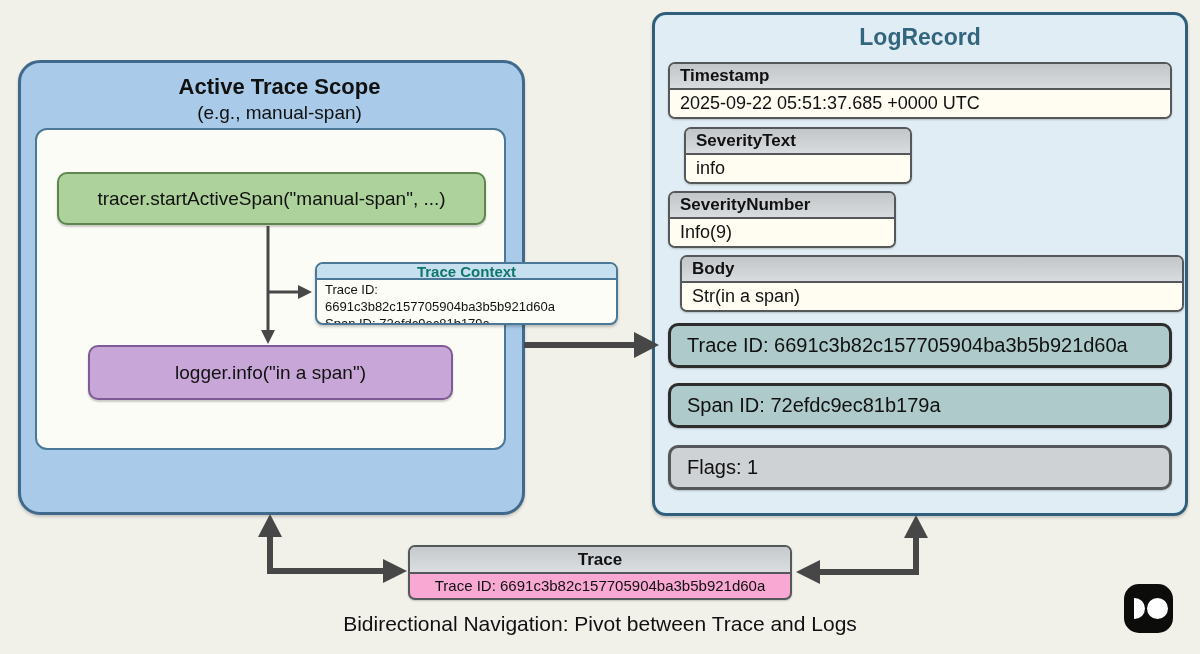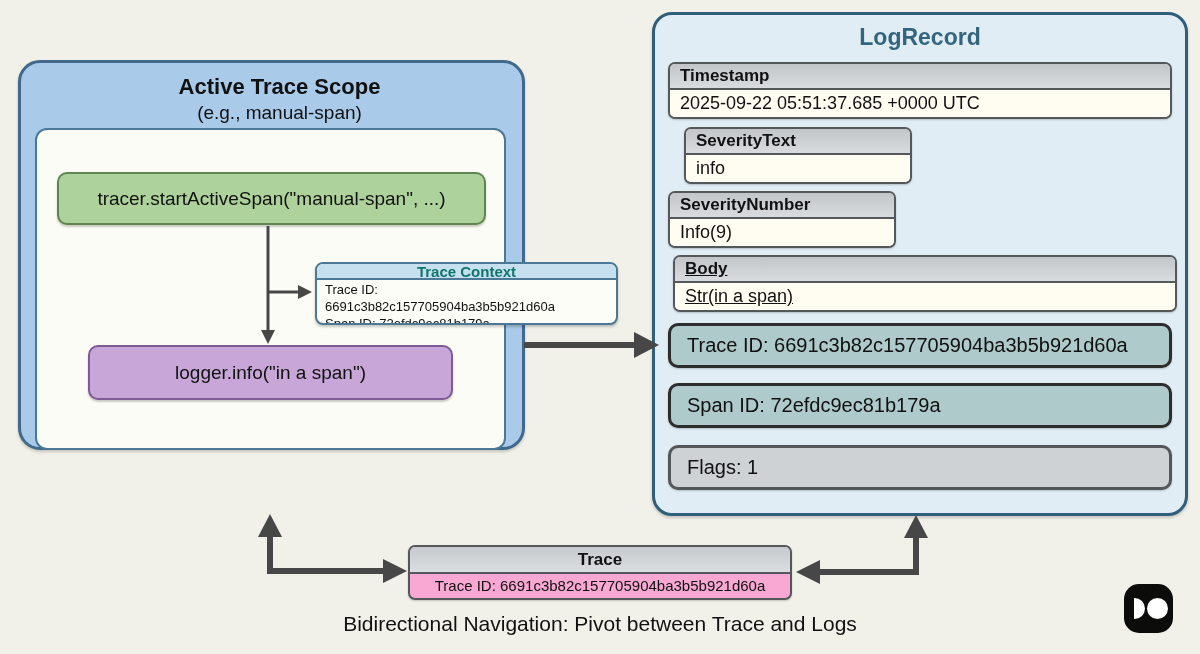--- a/index.html
+++ b/index.html
@@ -4,21 +4,21 @@
 <style>
   * { margin:0; padding:0; box-sizing:border-box; }
   html,body { background:#f1f0e9; }
   #canvas {
     position:relative; width:1200px; height:654px;
     background:#f1f0e9; overflow:hidden;
     font-family:"Liberation Sans", sans-serif; color:#111;
   }
   
   .left-panel {
-    position:absolute; left:18px; top:60px; width:507px; height:390px;
+    position:absolute; left:18px; top:60px; width:507px; height:455px;
     background:#a9cbe9; border:3px solid #41698c; border-radius:22px;
     box-shadow:0 2px 3px rgba(0,0,0,.18);
     padding-left:16px;
   }
   .left-title { margin-top:11px; text-align:center; font-size:22px; font-weight:bold; }
   .left-subtitle { margin-top:2px; text-align:center; font-size:19px; }
   .inner-box {
     position:absolute; left:14px; top:65px; width:471px; height:322px;
     background:#fcfcf6; border:2px solid #4a7896; border-radius:12px;
   }
@@ -42,21 +42,21 @@
   }
   .trace-context-header {
     height:16px; background:#c7e0f0; border-bottom:2px solid #4a7896;
     font-size:15px; font-weight:bold; color:#0f766e;
     display:flex; align-items:center; justify-content:center;
   }
   .trace-context-body { padding:2px 8px; font-size:13px; line-height:1.3; }
   
   .log-panel {
     position:absolute; left:652px; top:12px; width:536px; height:504px;
-    background:#e0edf4; border:3px solid #2f5f7a; border-radius:20px;
+    background:#e0edf4; border:3px solid #2f5f7a; border-radius:14px;
     box-shadow:0 2px 3px rgba(0,0,0,.18);
   }
   .log-title { margin-top:9px; text-align:center; font-size:23px; font-weight:bold; color:#33657f; }
   .field-group {
     position:absolute; border:2px solid #55585a; border-radius:7px;
     overflow:hidden; background:#fffdf2; box-shadow:0 1px 2px rgba(0,0,0,.2);
   }
   .field-header {
     background:linear-gradient(180deg,#c2c6c9,#d8dcde);
     border-bottom:2px solid #55585a;
@@ -137,21 +137,21 @@
     <div class="field-group" style="left:13px; top:112px; width:228px;margin-left:16px;">
       <div class="field-header">SeverityText</div>
       <div class="field-value">info</div>
     </div>
 
     <div class="field-group" style="left:13px; top:176px; width:228px;">
       <div class="field-header">SeverityNumber</div>
       <div class="field-value">Info(9)</div>
     </div>
 
-    <div class="field-group" style="left:18px; top:240px; width:504px;text-decoration:underline;">
+    <div class="field-group" style="left:25px; top:240px; width:504px;">
       <div class="field-header">Body</div>
       <div class="field-value">Str(in a span)</div>
     </div>
 
     <div class="pill teal" style="top:308px;">
       <span>Trace ID: 6691c3b82c157705904ba3b5b921d60a</span>
     </div>
     <div class="pill teal" style="top:368px;">
       <span>Span ID: 72efdc9ec81b179a</span>
     </div>

